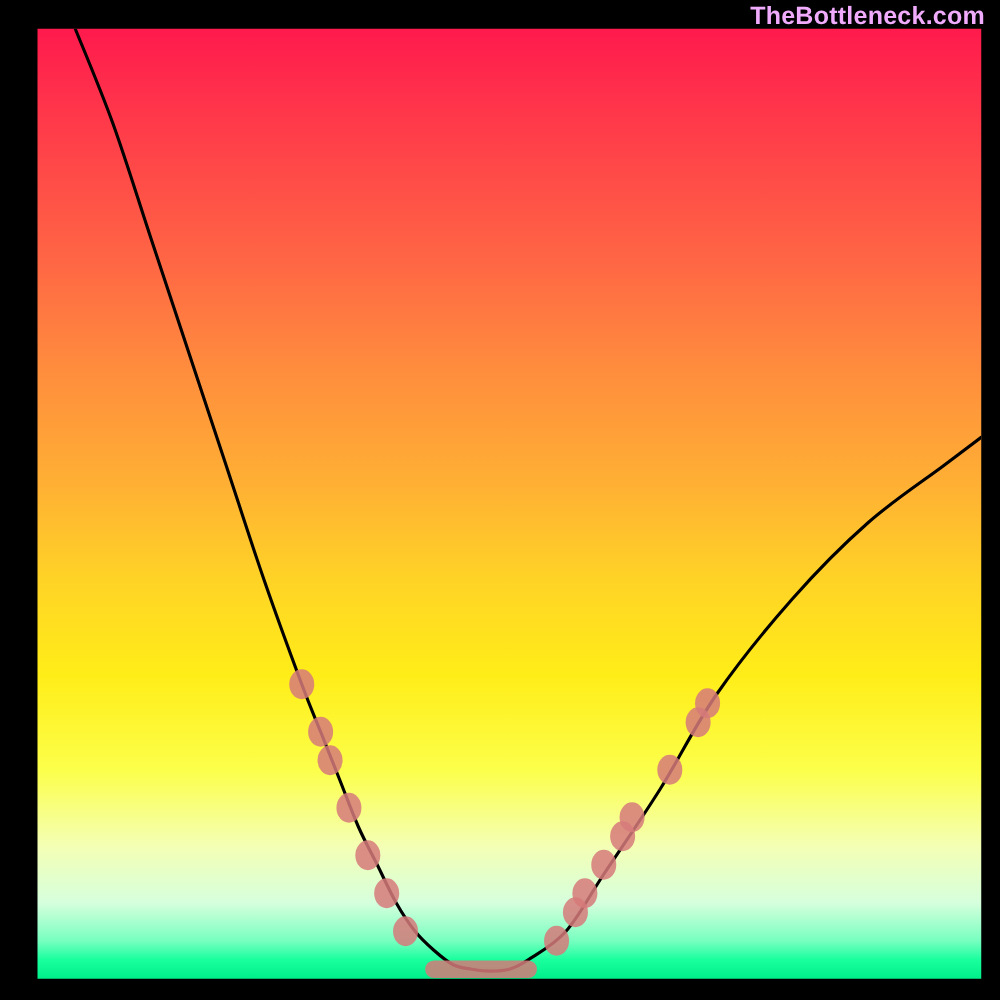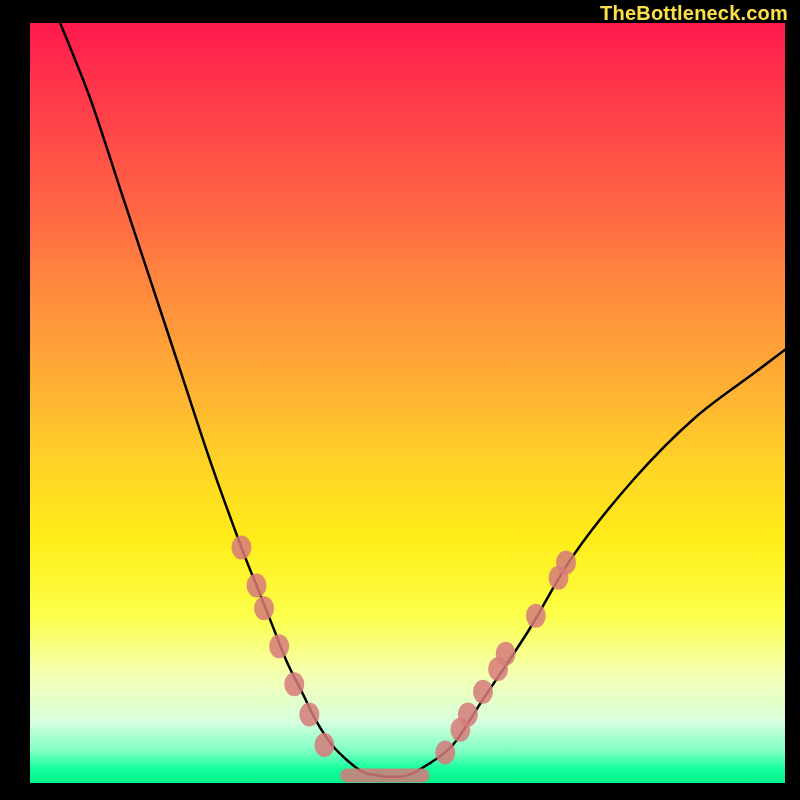--- a/index.html
+++ b/index.html
@@ -38,21 +38,21 @@
       #d6ffdd 92%,
       #78ffc0 96%,
       #19ff9e 98%,
       #00f08a 100%
     );
   }
   .watermark {
     position: absolute;
     top: 2px;
     right: 12px;
-    color: #fde047;
+    color: #f0abfc;
     font-size: 20px;
     font-weight: 600;
     letter-spacing: 0.2px;
     user-select: none;
   }
   svg.curve {
     position: absolute;
     left: 0;
     top: 0;
     width: 755px;

